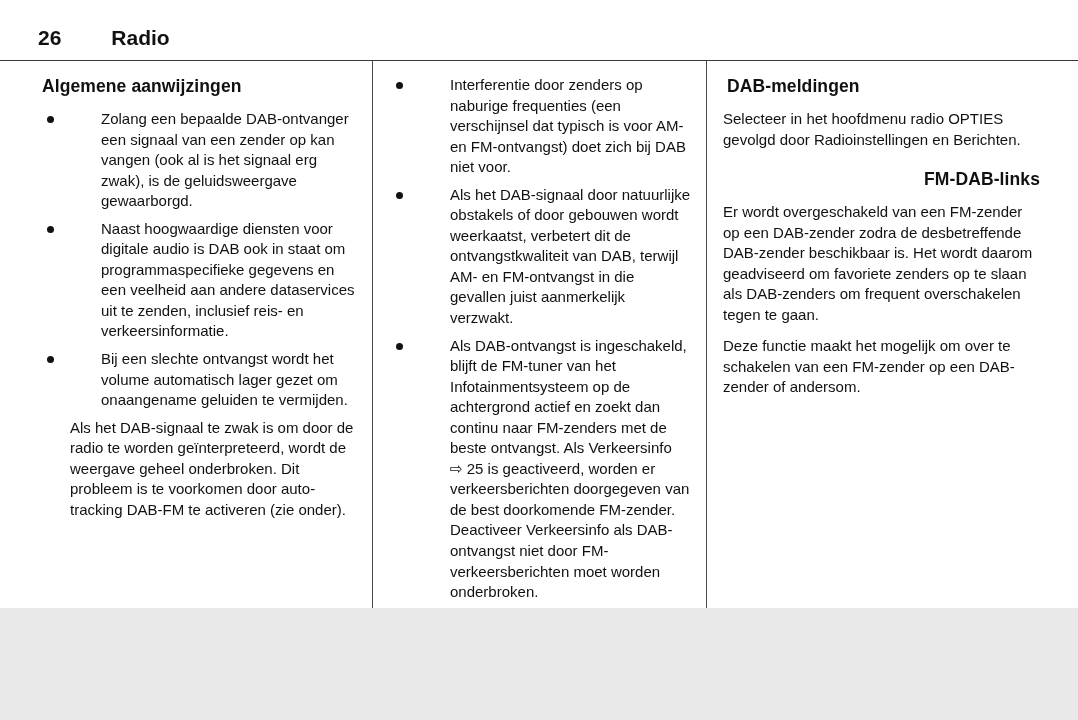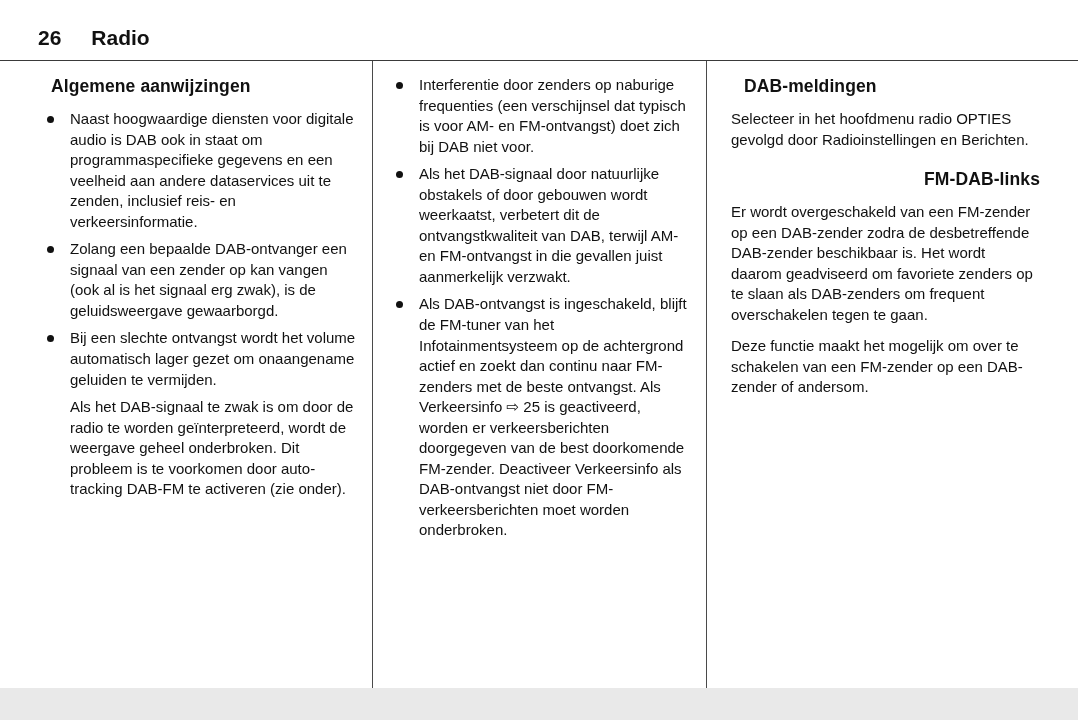--- a/index.html
+++ b/index.html
@@ -1,19 +1,19 @@
 <!DOCTYPE html>
 <html><head>
 <meta charset="utf-8">
 <style>
   * { box-sizing: border-box; margin: 0; padding: 0; }
   html, body { background: #e9e9e9; }
   .page {
     width: 1078px;
-    height: 688px;
+    height: 608px;
     background: #ffffff;
     color: #111111;
     font-family: "Liberation Sans", "DejaVu Sans", sans-serif;
     position: relative;
     overflow: hidden;
     margin: 0 auto;
   }
   
   .header {
     display: flex;
@@ -22,49 +22,50 @@
     border-bottom: 1.5px solid #3a3a3a;
     margin: 0 0 0 0;
   }
   .header .page-number {
     font-size: 21px;
     font-weight: bold;
   }
   .header .page-title {
     font-size: 21px;
     font-weight: bold;
-    margin-left: 30px;
+    margin-left: 50px;
   }
   
   .content {
     display: grid;
     grid-template-columns: 1fr 1fr 1fr;
     margin: 0 38px;
     height: 648px;
   }
   .col {
     padding: 14px 14px 10px 14px;
     font-size: 15px;
     line-height: 1.37;
   }
   .col-1 { padding-left: 0; }
   .col-2, .col-3 { border-left: 1px solid #4a4a4a; }
-  .col-3 { padding-right: 0; padding-left: 24px; }
+  .col-3 { padding-right: 0; padding-left: 16px; }
 
   h2.heading {
     font-size: 17.5px;
     font-weight: bold;
-    margin: 0 0 10px 13px;
+    margin: 0 0 10px 4px;
     letter-spacing: 0.1px;
   }
   h2.heading.not-first { margin-top: 18px; text-align: right; }
 
   .bullet {
     display: flex;
     margin: 0 0 7px 0;
+    gap: 31px;
   }
   .bullet .marker {
     flex: 0 0 32px;
     padding-left: 9px;
   }
   .bullet .marker::before {
     content: "";
     display: block;
     width: 7px;
     height: 7px;
@@ -88,25 +89,25 @@
   <div class="header">
     <span class="page-number">26</span>
     <span class="page-title">Radio</span>
   </div>
 
   <div class="content">
     <div class="col col-1">
         <h2 class="heading">Algemene aanwijzingen</h2>
         <div class="bullet">
           <span class="marker"></span>
-          <div class="btext"><span>Naast hoogwaardige diensten voor digitale audio is DAB ook in staat om programmaspecifieke gegevens en een veelheid aan andere dataservices uit te zenden, inclusief reis- en verkeersinformatie.</span></div>
+          <div class="btext"><span>Zolang een bepaalde DAB-ontvanger een signaal van een zender op kan vangen (ook al is het signaal erg zwak), is de geluidsweergave gewaarborgd.</span></div>
         </div>
         <div class="bullet">
           <span class="marker"></span>
-          <div class="btext"><span>Zolang een bepaalde DAB-ontvanger een signaal van een zender op kan vangen (ook al is het signaal erg zwak), is de geluidsweergave gewaarborgd.</span></div>
+          <div class="btext"><span>Naast hoogwaardige diensten voor digitale audio is DAB ook in staat om programmaspecifieke gegevens en een veelheid aan andere dataservices uit te zenden, inclusief reis- en verkeersinformatie.</span></div>
         </div>
         <div class="bullet">
           <span class="marker"></span>
           <div class="btext"><span>Bij een slechte ontvangst wordt het volume automatisch lager gezet om onaangename geluiden te vermijden.</span></div>
         </div>
         <p class="para indent"><span>Als het DAB-signaal te zwak is om door de radio te worden geïnterpreteerd, wordt de weergave geheel onderbroken. Dit probleem is te voorkomen door auto-tracking DAB-FM te activeren (zie onder).</span></p>
       </div>
     <div class="col col-2">
         <div class="bullet">
           <span class="marker"></span>

